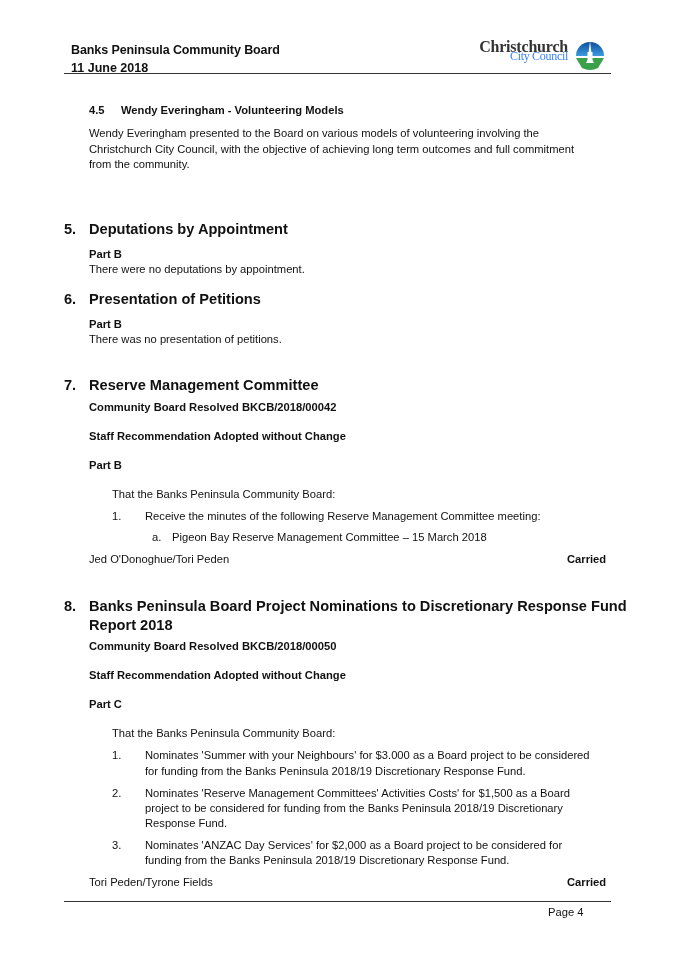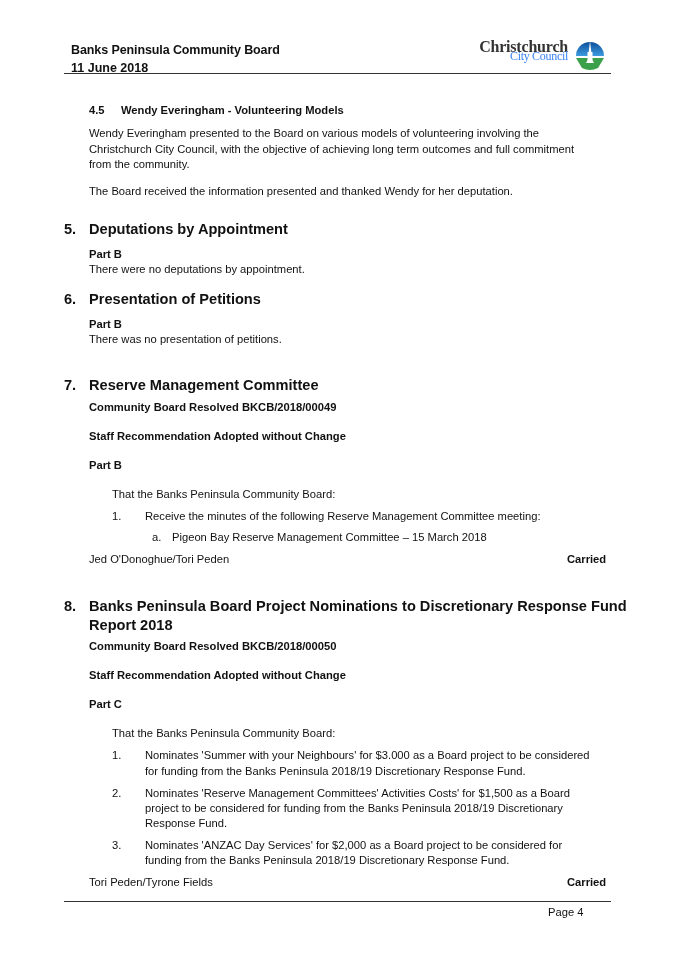--- a/index.html
+++ b/index.html
@@ -50,35 +50,34 @@
       <path d="M4 18 L28 18" stroke="#ffffff" stroke-width="1.5"></path>
     </svg>
   </div>
   <div class="hdr-rule"></div>
 
   <div class="t b" style="left:89px; top:103px;">4.5</div>
   <div class="t" style="left:89px; top:126px;">Wendy Everingham presented to the Board on various models of volunteering involving the</div>
   <div class="t b" style="left:121px; top:103px;">Wendy Everingham - Volunteering Models</div>
   <div class="t" style="left:89px; top:142px;">Christchurch City Council, with the objective of achieving long term outcomes and full commitment</div>
   <div class="t" style="left:89px; top:157px;">from the community.</div>
-  <div class="t" style="left:89px; top:184px;">The Board received the information presented and thanked Wendy for her deputation.</div>
 
   <div class="h1" style="left:64px; top:220px;">5.</div>
   <div class="h1" style="left:89px; top:220px;">Deputations by Appointment</div>
   <div class="t b" style="left:89px; top:247px;">Part B</div>
   <div class="t" style="left:89px; top:262px;">There were no deputations by appointment.</div>
 
   <div class="h1" style="left:64px; top:290px;">6.</div>
   <div class="h1" style="left:89px; top:290px;">Presentation of Petitions</div>
   <div class="t b" style="left:89px; top:317px;">Part B</div>
   <div class="t" style="left:89px; top:332px;">There was no presentation of petitions.</div>
 
   <div class="h1" style="left:64px; top:376px;">7.</div>
   <div class="h1" style="left:89px; top:376px;">Reserve Management Committee</div>
-  <div class="t b" style="left:89px; top:400px;">Community Board Resolved BKCB/2018/00049</div>
+  <div class="t b" style="left:89px; top:400px;">Community Board Resolved BKCB/2018/00042</div>
   <div class="t b" style="left:89px; top:429px;">Staff Recommendation Adopted without Change</div>
   <div class="t b" style="left:89px; top:458px;">Part B</div>
   <div class="t" style="left:112px; top:487px;">That the Banks Peninsula Community Board:</div>
   <div class="t" style="left:112px; top:509px;">1.</div>
   <div class="t" style="left:145px; top:509px;">Receive the minutes of the following Reserve Management Committee meeting:</div>
   <div class="t" style="left:152px; top:530px;">a.</div>
   <div class="t" style="left:172px; top:530px;">Pigeon Bay Reserve Management Committee – 15 March 2018</div>
   <div class="t" style="left:89px; top:552px;">Jed O'Donoghue/Tori Peden</div>
   <div class="t b u" style="left:567px; top:552px;">Carried</div>
 

